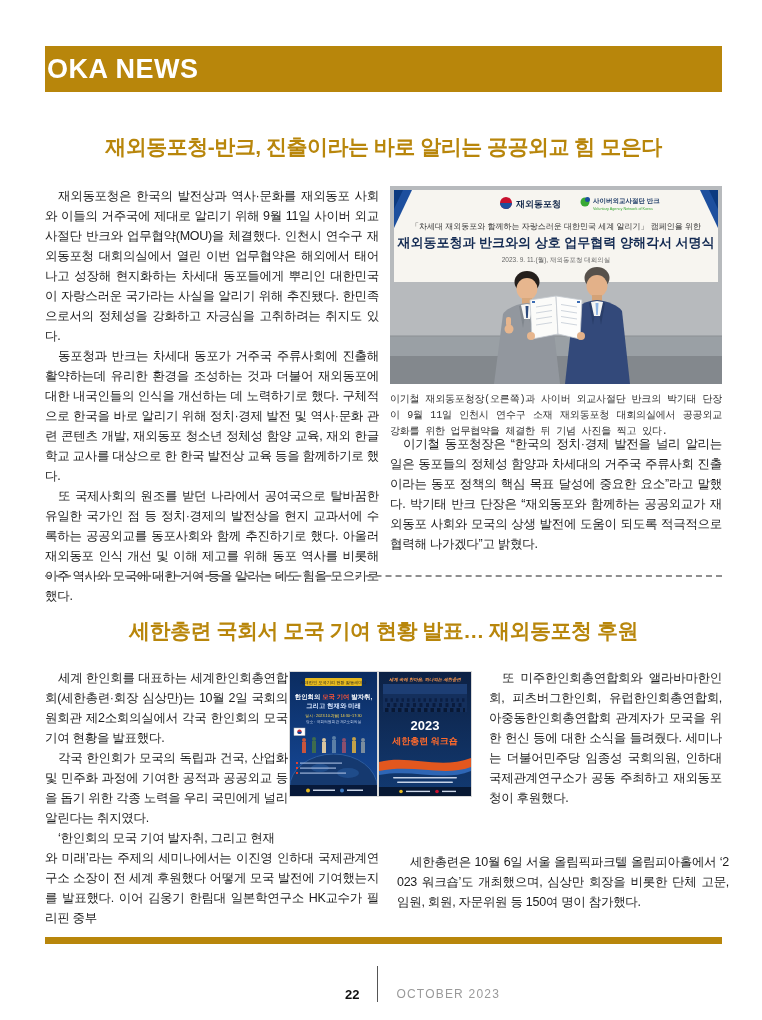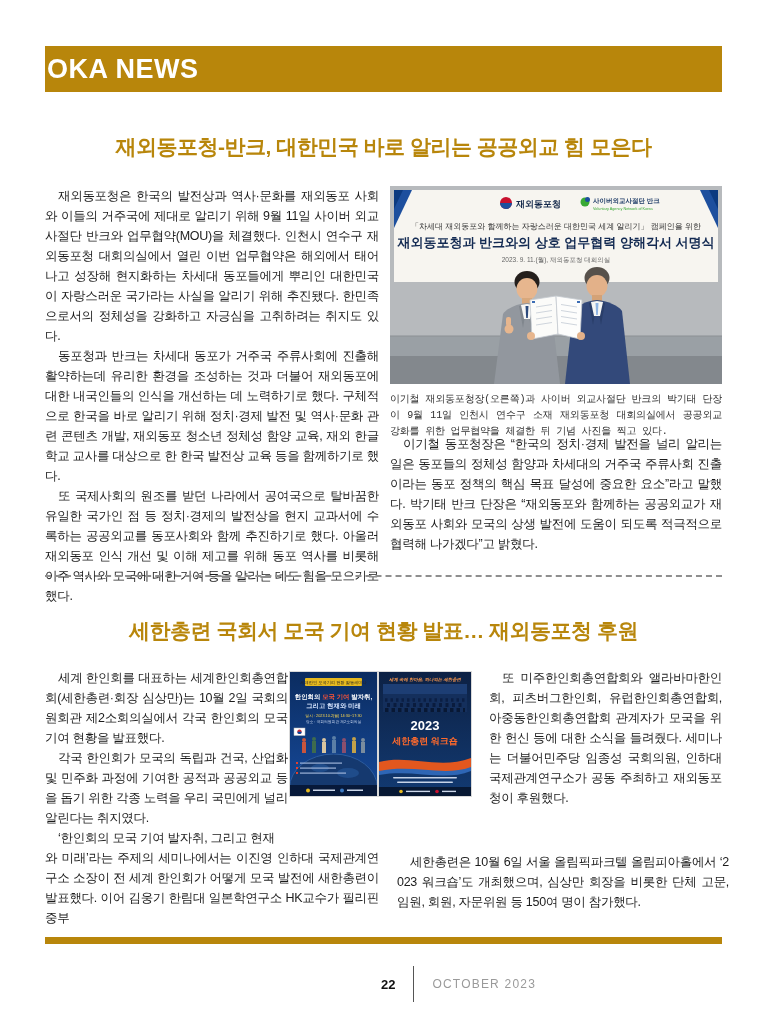--- a/index.html
+++ b/index.html
@@ -32,35 +32,35 @@
   #a2-right{position:absolute;left:489px;top:668px;width:233px;}
   #a2-left-cont{position:absolute;left:45px;top:848px;width:334px;}
   #a2-right-cont{position:absolute;left:390px;top:852px;width:332px;margin-left:7px;}
 
   .posters{position:absolute;left:289px;top:671px;display:flex;}
   .poster{display:block;border:1px solid #d9d9d9;background:#0c2c60;}
   #poster-caption{position:absolute;left:289px;top:804px;width:188px;font-size:10px;line-height:14px;
     color:#2e2e2e;letter-spacing:-.2px;text-align:justify;word-break:break-all;}
 
   .bottom-bar{position:absolute;left:45px;top:937px;width:677px;height:7px;background:var(--gold,#B8860B);}
-  .footer{position:absolute;left:345px;top:966px;display:flex;gap:18px;align-items:center;margin-left:36px;}
+  .footer{position:absolute;left:345px;top:966px;display:flex;gap:18px;align-items:flex-end;}
   .page-num{font-size:13px;font-weight:bold;color:#111;line-height:15px;}
   .vline{width:1px;height:36px;background:#555;}
   .issue{font-size:12px;color:#9a9a9a;letter-spacing:1.2px;line-height:15px;}
 </style>
 </head>
 <body>
 
 <div class="page">
 
   <div class="header-bar">
     <span class="header-title">OKA NEWS</span>
   </div>
 
-  <h1 class="art-title" id="title1">재외동포청-반크, 대한민국 바로 알리는 공공외교 힘 모은다</h1>
+  <h1 class="art-title" id="title1">재외동포청-반크, 진출이라는 바로 알리는 공공외교 힘 모은다</h1>
 
   <div class="body-text" id="a1-left">
     <p>재외동포청은 한국의 발전상과 역사·문화를 재외동포 사회와 이들의 거주국에 제대로 알리기 위해 9월 11일 사이버 외교사절단 반크와 업무협약(MOU)을 체결했다. 인천시 연수구 재외동포청 대회의실에서 열린 이번 업무협약은 해외에서 태어나고 성장해 현지화하는 차세대 동포들에게 뿌리인 대한민국이 자랑스러운 국가라는 사실을 알리기 위해 추진됐다. 한민족으로서의 정체성을 강화하고 자긍심을 고취하려는 취지도 있다.</p>
     <p>동포청과 반크는 차세대 동포가 거주국 주류사회에 진출해 활약하는데 유리한 환경을 조성하는 것과 더불어 재외동포에 대한 내국인들의 인식을 개선하는 데 노력하기로 했다. 구체적으로 한국을 바로 알리기 위해 정치·경제 발전 및 역사·문화 관련 콘텐츠 개발, 재외동포 청소년 정체성 함양 교육, 재외 한글학교 교사를 대상으로 한 한국 발전상 교육 등을 함께하기로 했다.</p>
     <p>또 국제사회의 원조를 받던 나라에서 공여국으로 탈바꿈한 유일한 국가인 점 등 정치·경제의 발전상을 현지 교과서에 수록하는 공공외교를 동포사회와 함께 추진하기로 했다. 아울러 재외동포 인식 개선 및 이해 제고를 위해 동포 역사를 비롯해 이주 역사와 모국에 대한 기여 등을 알리는 데도 힘을 모으기로 했다.</p>
   </div>
 
   <div id="a1-photo">
     <svg width="332" height="198" viewBox="0 0 332 198">
 
@@ -242,21 +242,21 @@
       <rect x="63" y="118.7" width="14" height="1.4" fill="#cdd8ea"></rect>
     </svg>
   </div>
 
 
   <div class="body-text" id="a2-right">
     <p>또 미주한인회총연합회와 앨라바마한인회, 피츠버그한인회, 유럽한인회총연합회, 아중동한인회총연합회 관계자가 모국을 위한 헌신 등에 대한 소식을 들려줬다. 세미나는 더불어민주당 임종성 국회의원, 인하대 국제관계연구소가 공동 주최하고 재외동포청이 후원했다.</p>
   </div>
 
   <div class="body-text noindent" id="a2-left-cont">
-    <p>와 미래’라는 주제의 세미나에서는 이진영 인하대 국제관계연구소 소장이 전 세계 한인회가 어떻게 모국 발전에 새한총련이 발표했다. 이어 김웅기 한림대 일본학연구소 HK교수가 필리핀 중부</p>
+    <p>와 미래’라는 주제의 세미나에서는 이진영 인하대 국제관계연구소 소장이 전 세계 후원했다 어떻게 모국 발전에 기여했는지를 발표했다. 이어 김웅기 한림대 일본학연구소 HK교수가 필리핀 중부</p>
   </div>
 
   <div class="body-text" id="a2-right-cont">
     <p>세한총련은 10월 6일 서울 올림픽파크텔 올림피아홀에서 ‘2023 워크숍’도 개최했으며, 심상만 회장을 비롯한 단체 고문, 임원, 회원, 자문위원 등 150여 명이 참가했다.</p>
   </div>
 
   <div class="bottom-bar"></div>
 
   <div class="footer">
     <span class="page-num">22</span>

